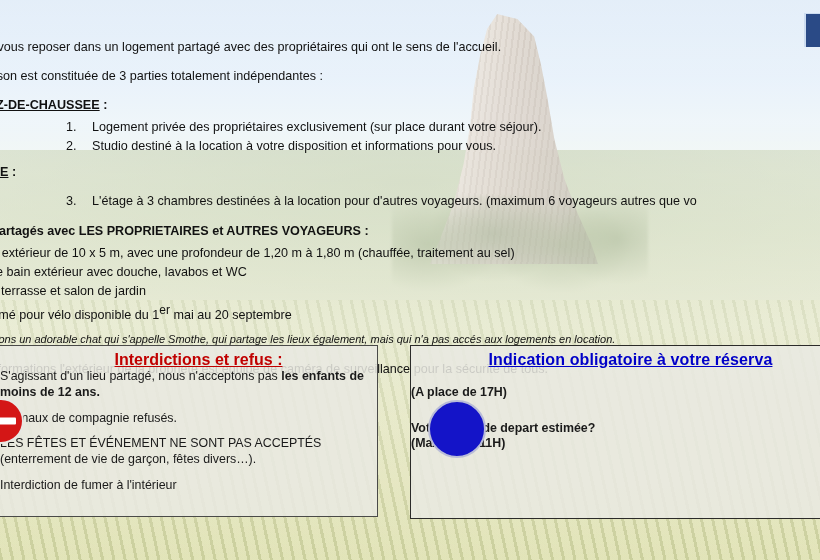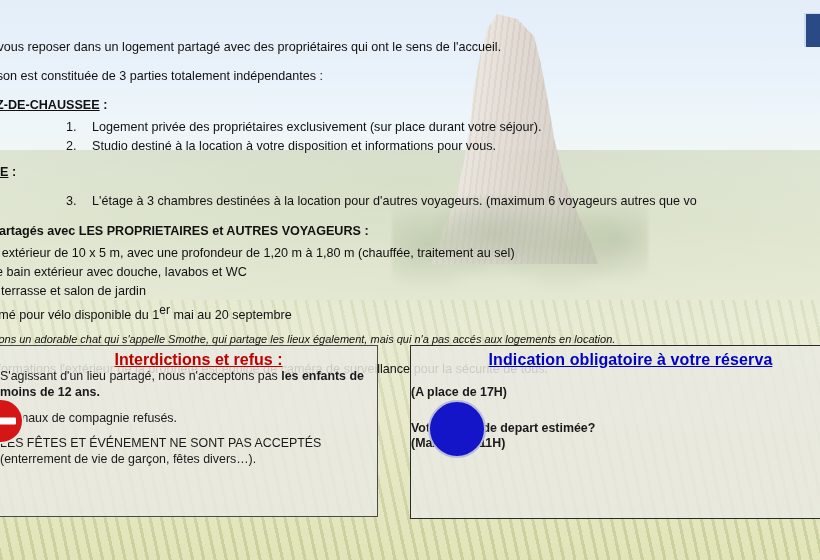--- a/index.html
+++ b/index.html
@@ -344,20 +344,21 @@
     <div class="spacer-sm"></div>
     <p class="line">our informations l'extérieur de la propriété est équipé de caméra de surveillance pour la sécurité de tous.</p>
   </div>
 
   <div class="panel panel-left">
     <div class="panel-title red">Interdictions et refus :</div>
     <ul class="bullets left-list">
       <li><span>S'agissant d'un lieu partagé, nous n'acceptons pas </span><b>les enfants de moins de 12 ans.</b></li>
       <li><span>Animaux de compagnie refusés.</span></li>
       <li><span>LES FÊTES ET ÉVÉNEMENT NE SONT PAS ACCEPTÉS (enterrement de vie de garçon, fêtes divers…).</span></li>
+      <li><span>Interdiction de fumer à l'intérieur</span></li>
     </ul>
   </div>
   <div class="no-entry-icon"></div>
 
   <div class="panel panel-right">
     <div class="panel-title blue">Indication obligatoire à votre réserva</div>
     <ul class="bullets right-list">
       <li>
         <br>
         <span>(A place de 17H)</span>

